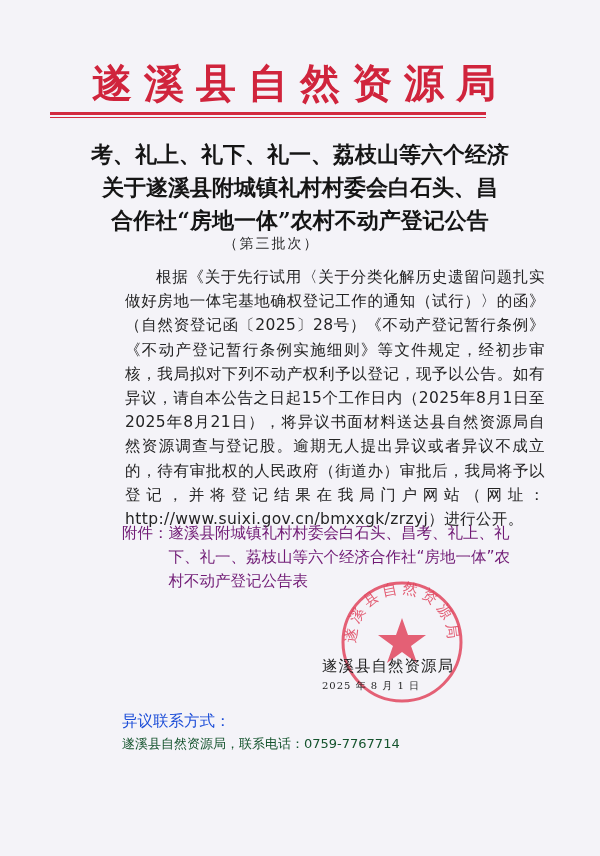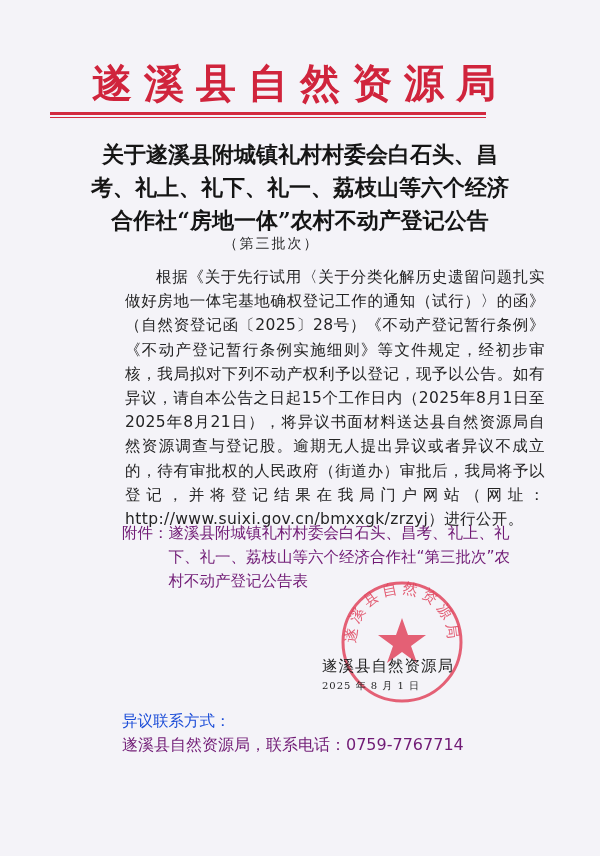--- a/index.html
+++ b/index.html
@@ -53,43 +53,43 @@
   .sign-date {
     position: absolute; left: 322px; top: 679px; font-size: 10px;
     font-family: "DejaVu Serif", "Liberation Serif", serif; color: #1f1f1f;
     letter-spacing: 1px;
   }
   .contact-label {
     position: absolute; left: 122px; top: 711px; font-size: 15.5px;
     font-family: "DejaVu Sans", "Liberation Sans", sans-serif; color: #1d4ed8;
   }
   .contact-line {
-    position: absolute; left: 122px; top: 735px; font-size: 16px;
-    font-family: "DejaVu Sans", "Liberation Sans", sans-serif; color: #701a75; text-align: right;
+    position: absolute; left: 122px; top: 735px; font-size: 13px;
+    font-family: "DejaVu Sans", "Liberation Sans", sans-serif; color: #14532d; text-align: right;
   }
 </style>
 </head>
 <body>
 
 <div class="letterhead">遂溪县自然资源局</div>
 <div class="rule-thick"></div>
 <div class="rule-thin"></div>
 
 <div class="title">
+  <div>考、礼上、礼下、礼一、荔枝山等六个经济</div>
   <div>关于遂溪县附城镇礼村村委会白石头、昌</div>
-  <div>考、礼上、礼下、礼一、荔枝山等六个经济</div>
   <div>合作社“房地一体”农村不动产登记公告</div>
 </div>
 <div class="batch">（第三批次）</div>
 
 <div class="body-text">根据《关于先行试用〈关于分类化解历史遗留问题扎实做好房地一体宅基地确权登记工作的通知（试行）〉的函》（自然资登记函〔2025〕28号）《不动产登记暂行条例》《不动产登记暂行条例实施细则》等文件规定，经初步审核，我局拟对下列不动产权利予以登记，现予以公告。如有异议，请自本公告之日起15个工作日内（2025年8月1日至2025年8月21日），将异议书面材料送达县自然资源局自然资源调查与登记股。逾期无人提出异议或者异议不成立的，待有审批权的人民政府（街道办）审批后，我局将予以登记，并将登记结果在我局门户网站（网址：http://www.suixi.gov.cn/bmxxgk/zrzyj）进行公开。</div>
 
 <div class="attachment">
   <span class="att-label">附件：</span>
-  <span class="att-text">遂溪县附城镇礼村村委会白石头、昌考、礼上、礼下、礼一、荔枝山等六个经济合作社“第三批次”农村不动产登记公告表</span>
+  <span class="att-text">遂溪县附城镇礼村村委会白石头、昌考、礼上、礼下、礼一、荔枝山等六个经济合作社“房地一体”农村不动产登记公告表</span>
 </div>
 
 <svg class="seal" viewBox="0 0 124 124">
   <defs>
     <path id="sealArc" d="M 20 78 A 46 46 0 1 1 104 78"></path>
   </defs>
   <circle cx="62" cy="62" r="59" fill="none" stroke="#e0455e" stroke-width="3" opacity="0.85"></circle>
   <text font-size="15" fill="#e0455e" opacity="0.85" font-family="DejaVu Sans, sans-serif" letter-spacing="4">
     <textPath href="#sealArc" startOffset="50%" text-anchor="middle">遂溪县自然资源局</textPath>
   </text>

